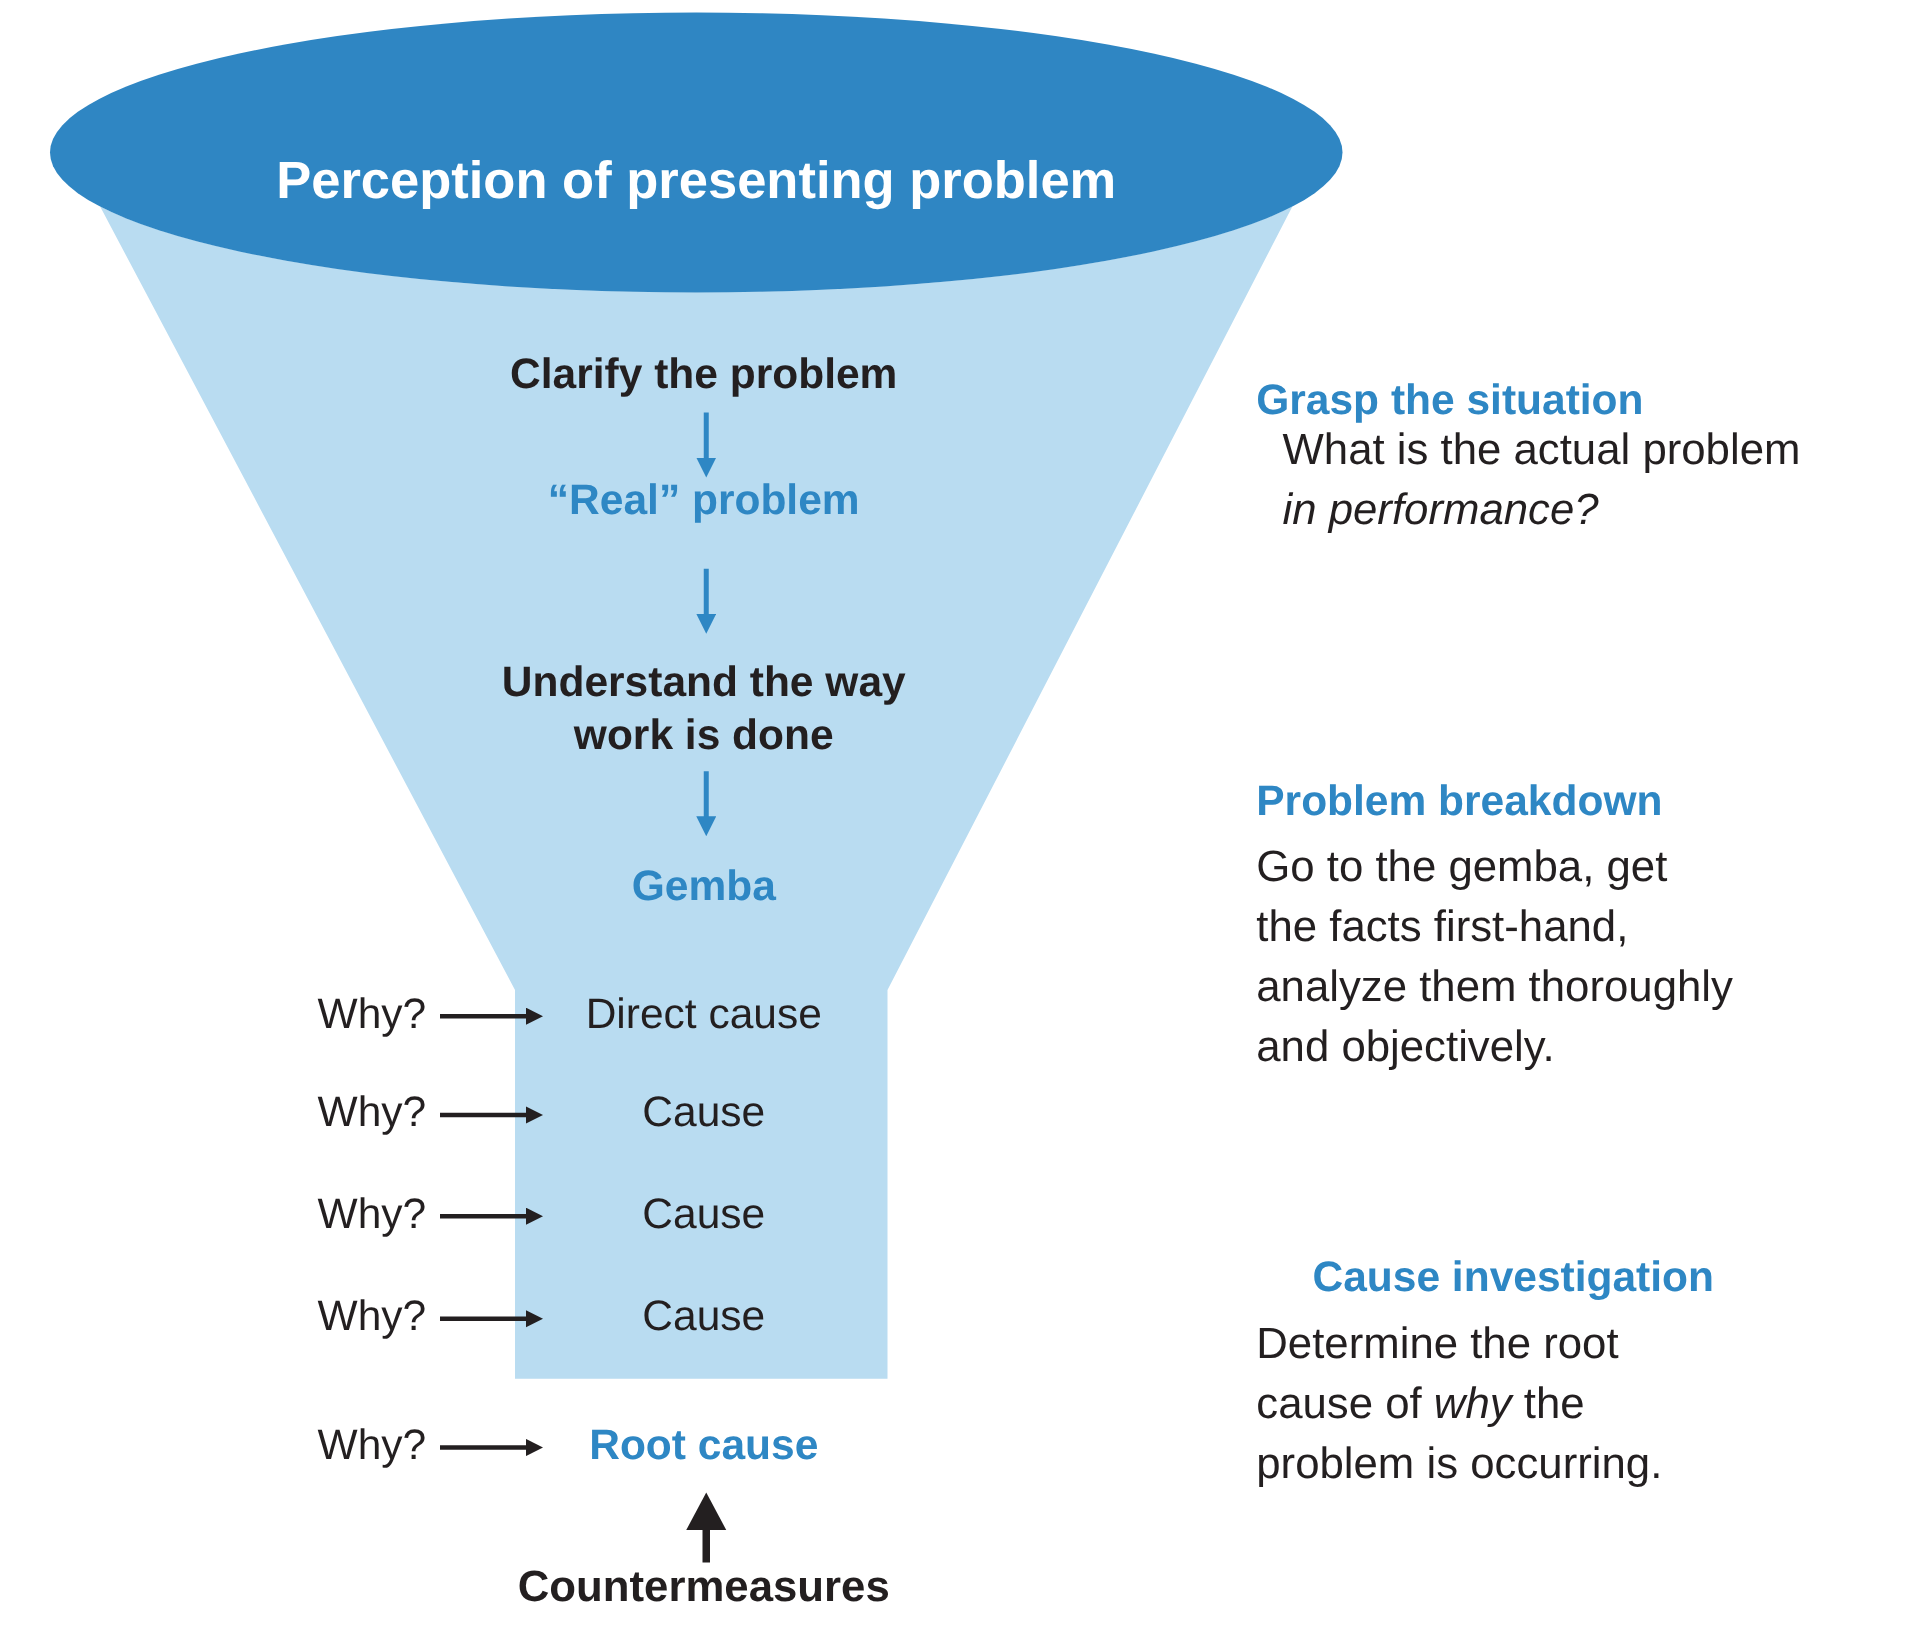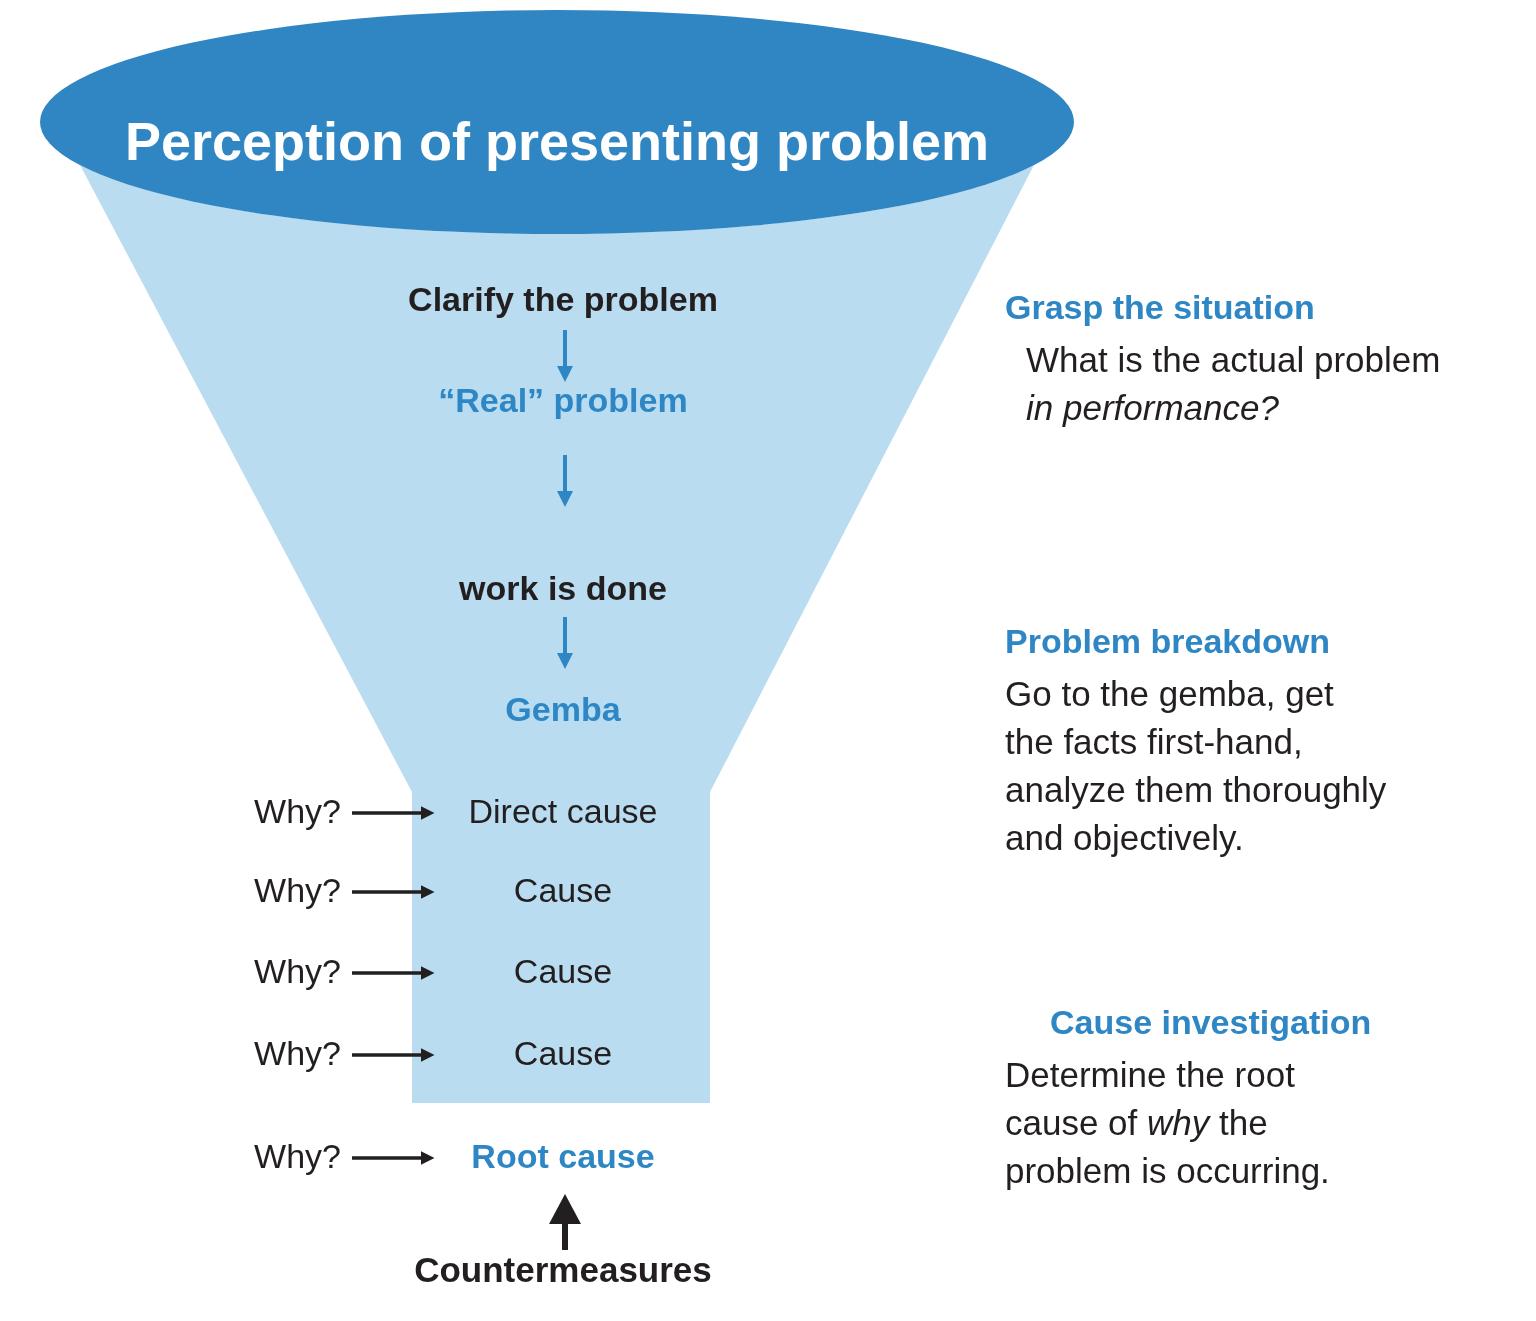--- a/index.html
+++ b/index.html
@@ -19,21 +19,21 @@
   .blue{color:var(--blue);}
   .dark{color:var(--dark);}
   .white{color:#ffffff;}
   .it{font-style:italic;}
   .funnel-body{fill:var(--funnel-light);}
   .funnel-top{fill:var(--funnel-dark);}
   .arrow-blue{stroke:var(--blue);stroke-width:4;fill:none;}
   .arrow-black{stroke:var(--dark);stroke-width:3.5;fill:none;}
   .cm-line{stroke:var(--dark);stroke-width:6;fill:none;}
   .cm-head{fill:var(--dark);}
-  .ellipse-title{left:57px;top:110px;width:1000px;font-size:54px;}
+  .ellipse-title{left:57px;top:120px;width:1000px;font-size:42px;}
   .step{left:313px;width:500px;font-size:34px;line-height:42px;}
   .why-q{left:191px;width:150px;font-size:34px;}
   .why-a{left:413px;width:300px;font-size:34px;}
   .note-title{left:1005px;width:520px;font-size:34px;}
   .note-body{left:1005px;width:520px;font-size:35px;line-height:48px;}
 </style>
 </head>
 <body>
 
 <div class="stage">
@@ -62,38 +62,38 @@
     <path class="arrow-black" d="M352 1158 L424 1158" marker-end="url(#headBlack)"></path>
 
     <path class="cm-line" d="M565 1250 L565 1222"></path>
     <polygon class="cm-head" points="565,1194 549,1224 581,1224"></polygon>
   </svg>
 
   <div class="abs c bold white ellipse-title">Perception of presenting problem</div>
 
   <div class="abs c bold dark step" style="top:278px;">Clarify the problem</div>
   <div class="abs c bold blue step" style="top:379px;">“Real” problem</div>
-  <div class="abs c bold dark step" style="top:525px;"><br><span>work is done</span></div>
+  <div class="abs c bold dark step" style="top:525px;"><span>Understand the way</span><br><span>work is done</span></div>
   <div class="abs c bold blue step" style="top:688px;">Gemba</div>
 
   <div class="abs r dark why-q" style="top:792px;">Why?</div>
   <div class="abs r dark why-q" style="top:871px;">Why?</div>
   <div class="abs r dark why-q" style="top:952px;">Why?</div>
   <div class="abs r dark why-q" style="top:1034px;">Why?</div>
   <div class="abs r dark why-q" style="top:1137px;">Why?</div>
 
   <div class="abs c dark why-a" style="top:792px;">Direct cause</div>
   <div class="abs c dark why-a" style="top:871px;">Cause</div>
   <div class="abs c dark why-a" style="top:952px;">Cause</div>
   <div class="abs c dark why-a" style="top:1034px;">Cause</div>
   <div class="abs c bold blue why-a" style="top:1137px;">Root cause</div>
 
   <div class="abs c bold dark" style="left:313px;top:1250px;width:500px;font-size:35px;">Countermeasures</div>
 
-  <div class="abs bold blue note-title" style="top:288px;">Grasp the situation</div>
+  <div class="abs bold blue note-title" style="top:301px;">Grasp the situation</div>
   <div class="abs dark note-body" style="top:336px;margin-left:21px;"><span>What is the actual problem</span><br><span class="it">in performance?</span></div>
 
   <div class="abs bold blue note-title" style="top:622px;">Problem breakdown</div>
   <div class="abs dark note-body" style="top:670px;"><span>Go to the gemba, get</span><br><span>the facts first-hand,</span><br><span>analyze them thoroughly</span><br><span>and objectively.</span></div>
 
   <div class="abs bold blue note-title" style="top:1003px;margin-left:45px;">Cause investigation</div>
   <div class="abs dark note-body" style="top:1051px;"><span>Determine the root</span><br><span>cause of </span><span class="it">why</span><span> the</span><br><span>problem is occurring.</span></div>
 
 </div>
 

